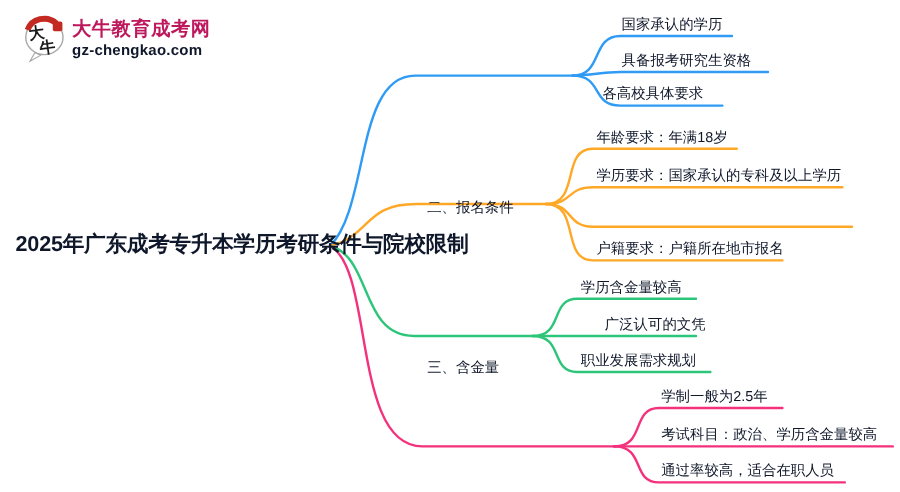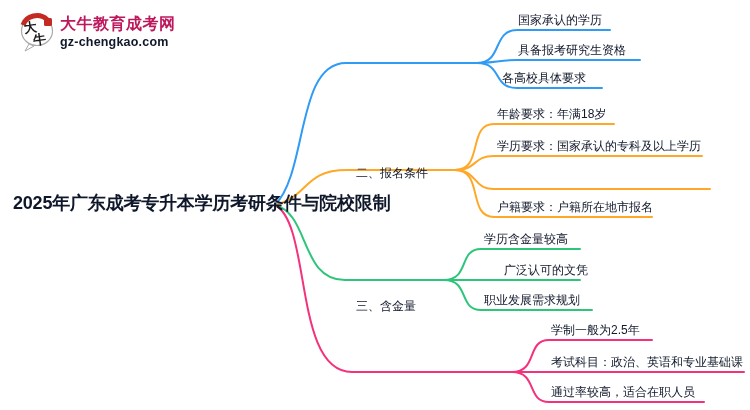--- a/index.html
+++ b/index.html
@@ -71,16 +71,16 @@
   <div class="node" style="left:497px;top:107px;">年龄要求：年满18岁</div>
   <div class="node" style="left:497px;top:139px;">学历要求：国家承认的专科及以上学历</div>
   <div class="node" style="left:497px;top:200px;">户籍要求：户籍所在地市报名</div>
 
   <div class="node blabel" style="left:356px;top:263px;margin-top:36px;">三、含金量</div>
   <div class="node" style="left:484px;top:232px;">学历含金量较高</div>
   <div class="node" style="left:504px;top:263px;">广泛认可的文凭</div>
   <div class="node" style="left:484px;top:293px;">职业发展需求规划</div>
 
   <div class="node" style="left:551px;top:323px;">学制一般为2.5年</div>
-  <div class="node" style="left:551px;top:355px;">考试科目：政治、英语和专业基础课</div>
+  <div class="node" style="left:551px;top:355px;">考试科目：政治、学历含金量较高</div>
   <div class="node" style="left:551px;top:385px;font-family:Liberation Serif, serif;">通过率较高，适合在职人员</div>
 
 </div>
 
 </body></html>

